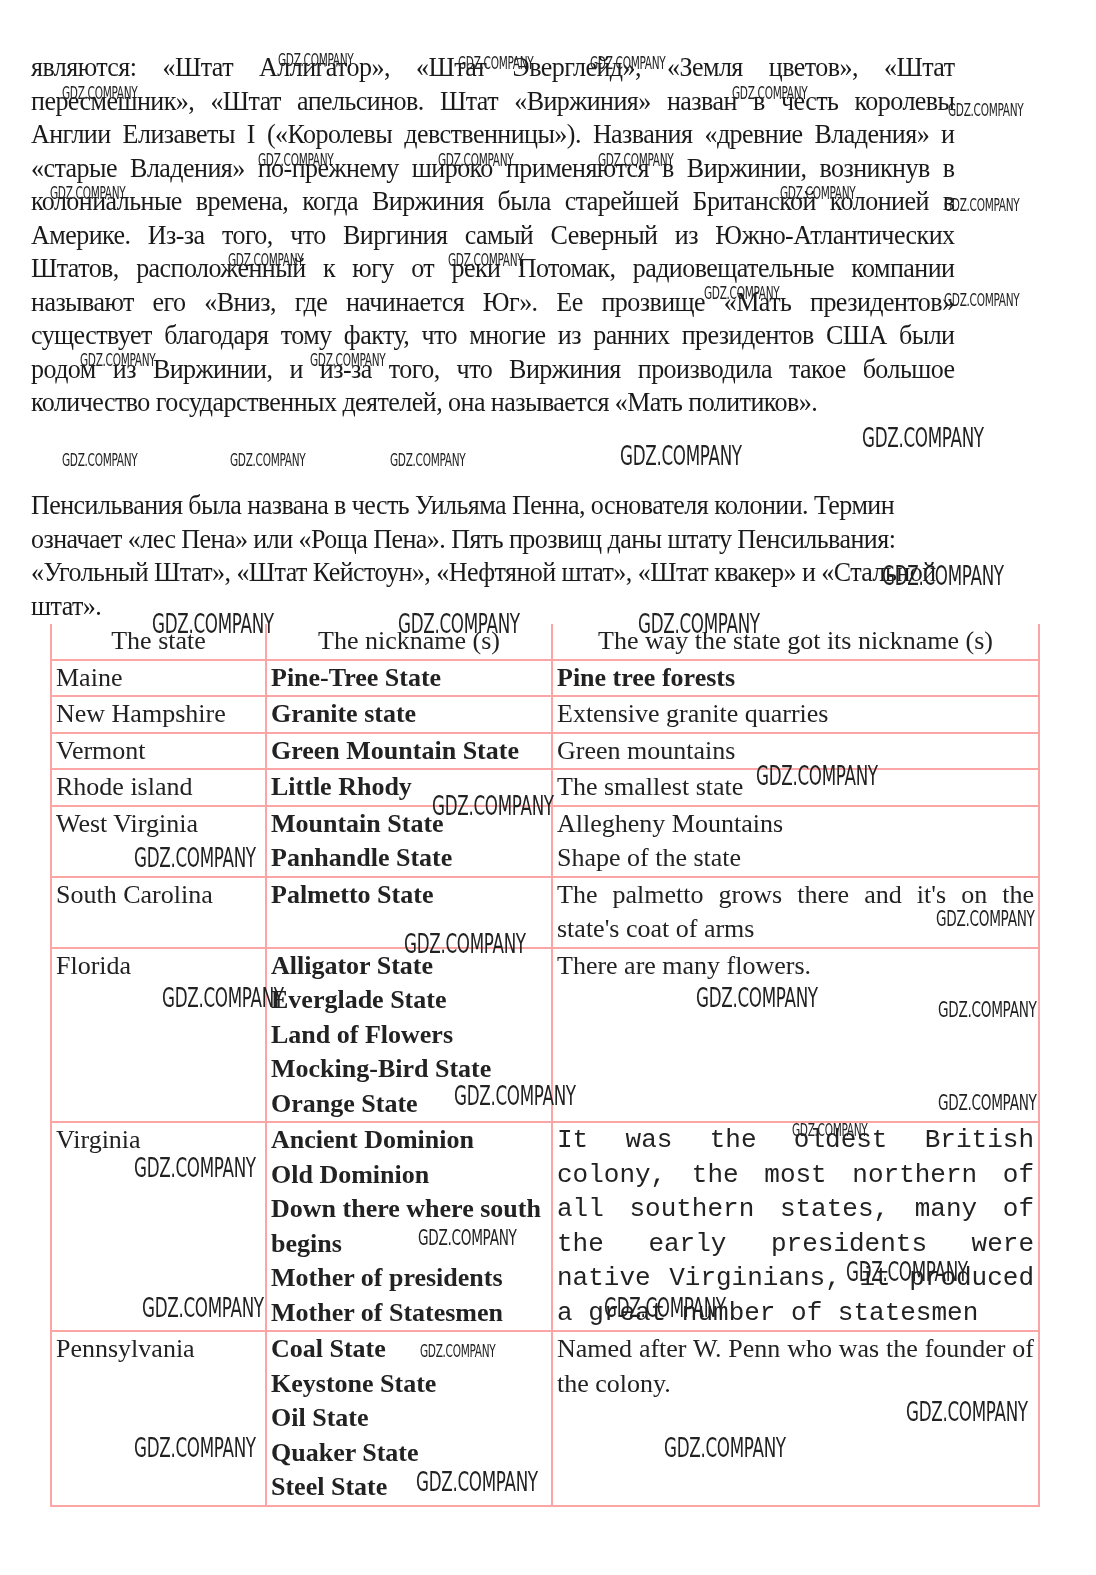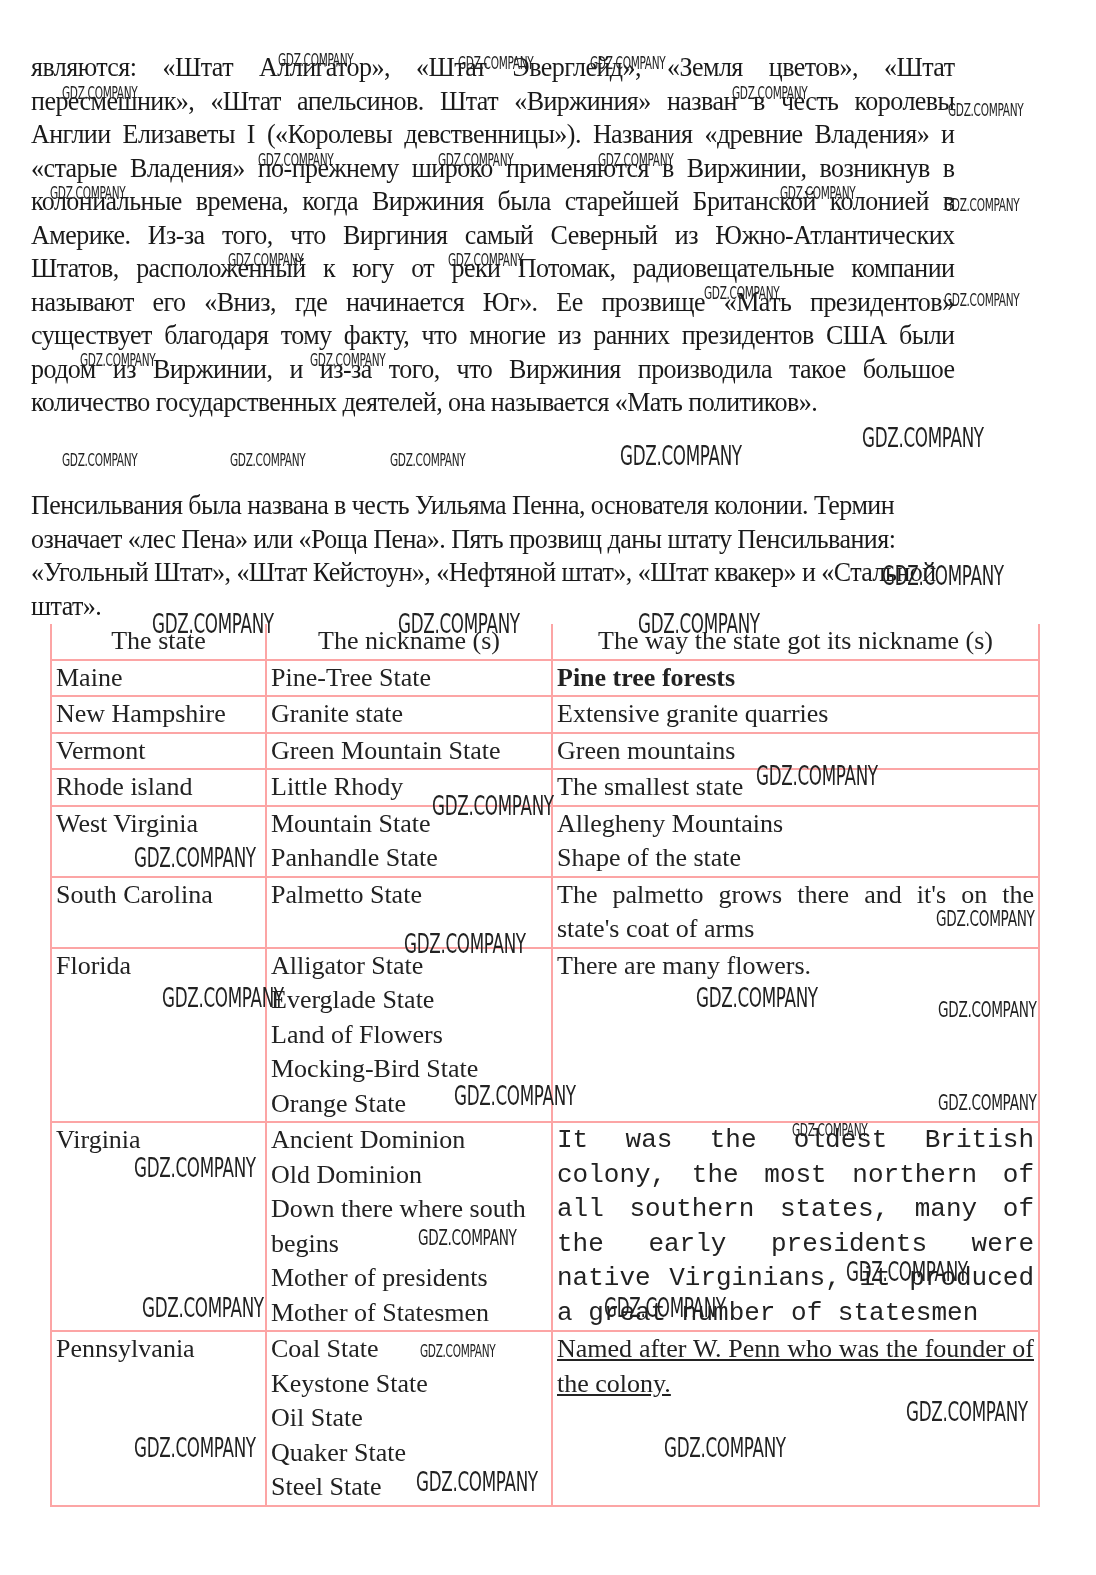--- a/index.html
+++ b/index.html
@@ -10,21 +10,21 @@
           transform: scaleX(0.93); transform-origin: left top; }
   .para1 { top: 22px; width: 993px; }
   .para2 { top: 460px; width: 993px; text-align: left; }
   table.nick { position: absolute; left: 50px; top: 624px; width: 990px; border-collapse: collapse;
                font-family: "Liberation Serif", serif; font-size: 26px; line-height: 34.5px; color: #222; }
   table.nick th, table.nick td { border: 2px solid #fca5a5; vertical-align: top; padding: 0 4px; }
   table.nick th { font-weight: normal; text-align: center; height: 34px; border-top: none; }
   table.nick td.c1 { width: 205px; }
   table.nick td.c2 { width: 276px; }
   table.nick td.c3 { text-align: justify; }
-  .nick-line { display: block; }
+  .nick-line { display: block; font-weight: bold; }
   .wm { position: absolute; font-family: "DejaVu Sans", sans-serif; color: #222; font-weight: normal;
         transform: scaleX(0.62); transform-origin: left top; white-space: nowrap; letter-spacing: -0.5px; }
   .wm.s { font-size: 17px; }
   .wm.m { font-size: 22px; }
   .wm.l { font-size: 27px; }
 </style>
 </head>
 <body>
 
 <div class="page">
@@ -109,21 +109,21 @@
         </tr>
         <tr>
           <td class="c1">Pennsylvania</td>
           <td class="c2">
             <span class="nick-line">Coal State</span>
             <span class="nick-line">Keystone State</span>
             <span class="nick-line">Oil State</span>
             <span class="nick-line">Quaker State</span>
             <span class="nick-line">Steel State</span>
           </td>
-          <td class="c3" style="white-space: pre-line; text-decoration: underline;">Named after W. Penn who was the founder of the colony.</td>
+          <td class="c3" style="white-space: pre-line;">Named after W. Penn who was the founder of the colony.</td>
         </tr>
       </tbody>
   </table>
 
   <span class="wm s" style="left:278px;top:50px;">GDZ.COMPANY</span>
   <span class="wm s" style="left:458px;top:53px;">GDZ.COMPANY</span>
   <span class="wm s" style="left:590px;top:53px;">GDZ.COMPANY</span>
   <span class="wm s" style="left:62px;top:83px;">GDZ.COMPANY</span>
   <span class="wm s" style="left:732px;top:83px;">GDZ.COMPANY</span>
   <span class="wm s" style="left:948px;top:100px;">GDZ.COMPANY</span>

